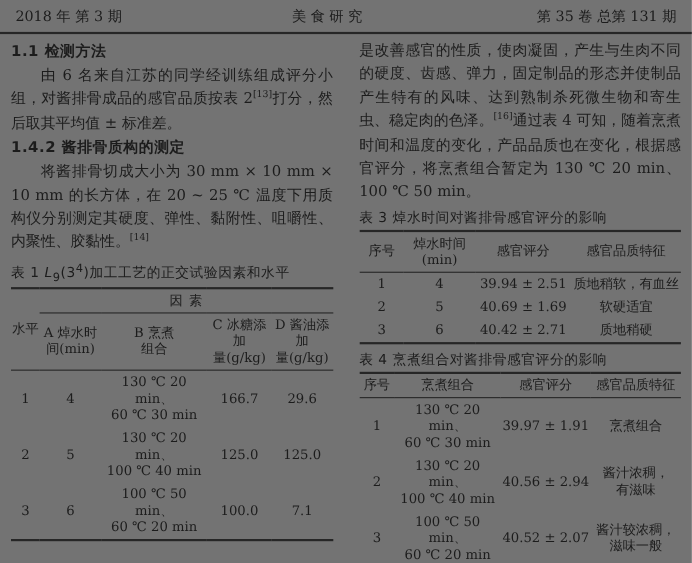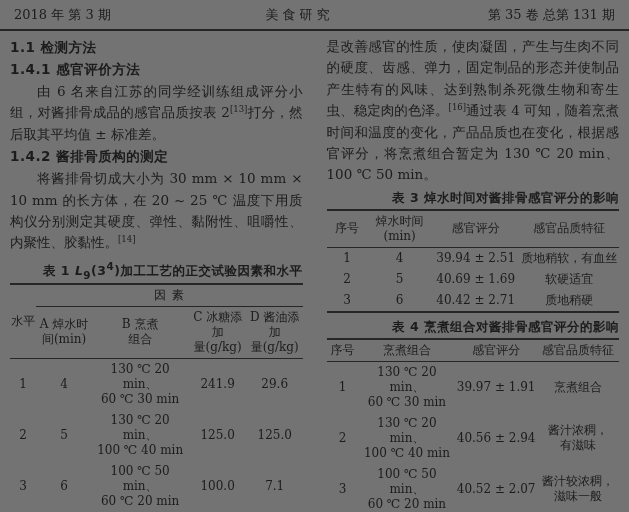--- a/index.html
+++ b/index.html
@@ -36,22 +36,22 @@
   }
   .para{
     font-size:13.5px; line-height:21.4px;
     text-align:justify;
   }
   .indent{ text-indent:2em; }
   sup.ref{ font-size:8.5px; line-height:0; }
   
   .tbl-cap{
     font-family:"DejaVu Sans","Liberation Sans",sans-serif;
-    font-weight:700; font-size:12.5px;
-    text-align:right; margin:6px 0 2px 0;
+    font-weight:400; font-size:12.5px;
+    text-align:left; margin:6px 0 2px 0;
     letter-spacing:0.5px;
   }
   table.tbl{
     width:100%; border-collapse:collapse;
     font-size:12px; line-height:15px;
     border-top:2px solid #262626;
     border-bottom:2px solid #262626;
     text-align:center;
   }
   table.tbl th{ font-weight:400; }
@@ -80,21 +80,20 @@
     <span>2018 年  第 3 期</span>
     <span class="center">美食研究</span>
     <span>第 35 卷  总第 131 期</span>
   </div>
 
   <div class="cols">
 
     <div class="col">
 
       <div class="h-sec">1.1  检测方法</div>
-      <div class="h-sec">1.4.1  感官评价方法</div>
 
       <p class="para indent"><span>由 6 名来自江苏的同学经训练组成评分小组，对酱排骨成品的感官品质按表 2</span><sup class="ref">[13]</sup><span>打分，然后取其平均值 ± 标准差。</span></p>
 
       <div class="h-sec">1.4.2  酱排骨质构的测定</div>
 
       <p class="para indent"><span>将酱排骨切成大小为 30 mm × 10 mm × 10 mm 的长方体，在 20 ~ 25 ℃ 温度下用质构仪分别测定其硬度、弹性、黏附性、咀嚼性、内聚性、胶黏性。</span><sup class="ref">[14]</sup></p>
 
       <div class="tbl-cap"><span>表 1  </span><i>L</i><sub>9</sub><span>(3</span><sup>4</sup><span>)加工工艺的正交试验因素和水平</span></div>
 
       <table class="tbl t1">
@@ -123,21 +122,21 @@
           </tr>
         </thead>
         <tbody>
           <tr>
             <td>1</td>
             <td>4</td>
             <td>
                 <span class="ln">130 ℃ 20 min、</span>
                 <span class="ln">60 ℃ 30 min</span>
               </td>
-            <td>241.9</td>
+            <td>166.7</td>
             <td>29.6</td>
           </tr>
           <tr>
             <td>2</td>
             <td>5</td>
             <td>
                 <span class="ln">130 ℃ 20 min、</span>
                 <span class="ln">100 ℃ 40 min</span>
               </td>
             <td>125.0</td>

